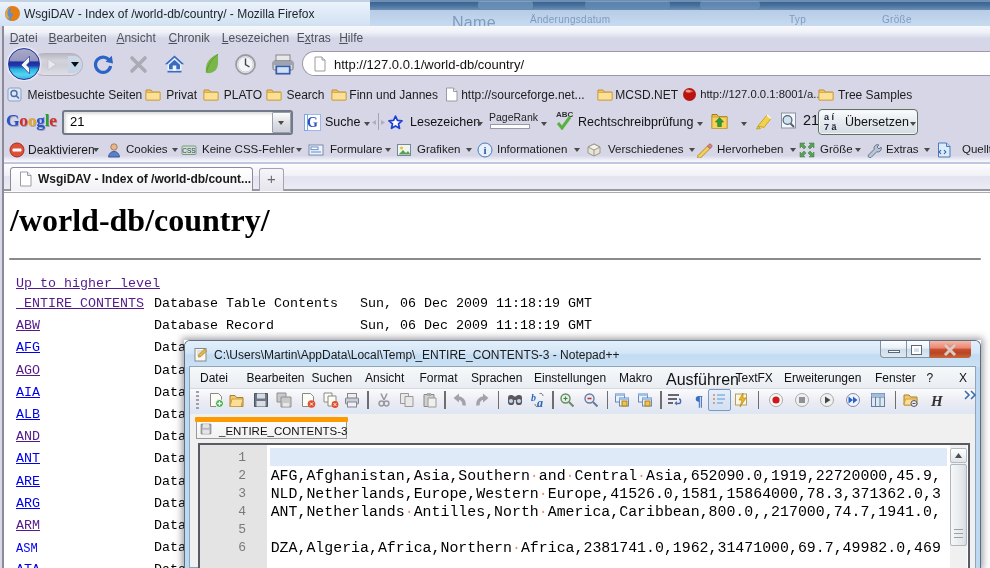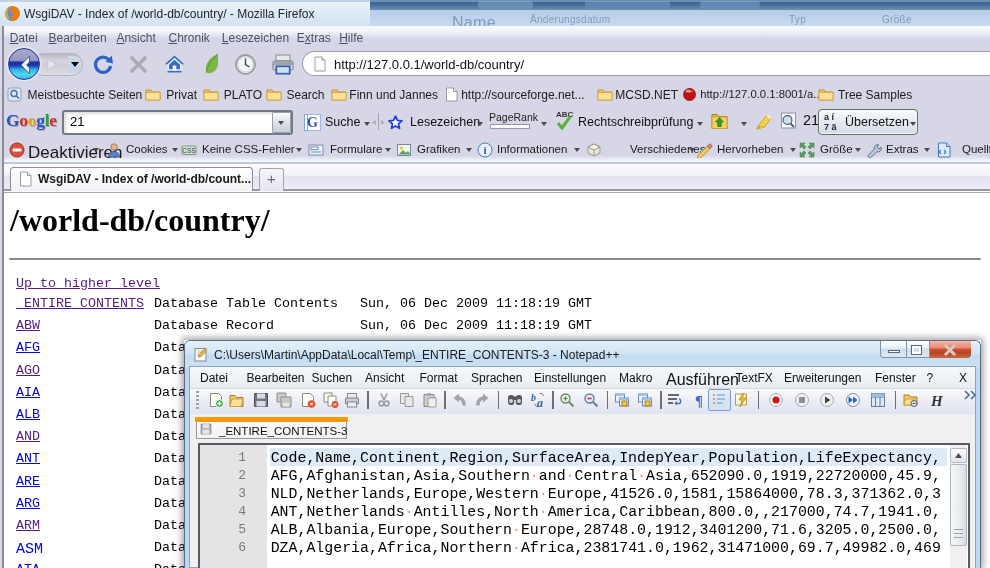--- a/index.html
+++ b/index.html
@@ -221,21 +221,21 @@
 <div class="a" style="left:845px;top:115px;font-size:12.5px;color:#111">Übersetzen</div>
 <div class="a caret" style="left:910px;top:122px"></div>
 
 <div class="a" style="left:0;top:137px;width:990px;height:26px;background:#d6d6e7"></div>
 <div class="a" style="left:0;top:156px;width:990px;height:6px;background:linear-gradient(#d9daea,#fafbfd)"></div>
 <div class="a" style="left:0;top:162px;width:990px;height:1px;background:#bcc9e2"></div>
 <svg class="a" style="left:9px;top:142px" width="16" height="16">
       <circle cx="8" cy="8" r="7" fill="#e05038" stroke="#a03020"></circle>
       <rect x="3.5" y="6.5" width="9" height="3" rx="1" fill="#fff"></rect>
     </svg>
-    <div class="a" style="left:28px;top:142.5px;font-size:17px;color:#1a1a1a">Deaktivieren</div>
+    <div class="a" style="left:28px;top:142.5px;font-size:12px;color:#1a1a1a">Deaktivieren</div>
 <div class="a caret" style="left:93px;top:148px"></div>
 <svg class="a" style="left:106px;top:142px" width="16" height="16">
       <circle cx="8" cy="5" r="3.2" fill="#e8b68c" stroke="#a8805c"></circle>
       <path d="M2.5 15c.5-4 3-5.5 5.5-5.5s5 1.5 5.5 5.5z" fill="#5a80c8" stroke="#3c5a96"></path>
     </svg>
     <div class="a" style="left:126px;top:142.5px;font-size:11.5px;color:#1a1a1a">Cookies</div>
 <div class="a caret" style="left:172px;top:148px"></div>
 <svg class="a" style="left:181px;top:142px" width="16" height="16">
       <rect x="1" y="4" width="14" height="8.5" rx="1" fill="#cfe3cf" stroke="#7c9a7c"></rect>
       <text x="8" y="11" font-size="6.5" text-anchor="middle" fill="#336" font-family="Liberation Sans">CSS</text>
@@ -260,21 +260,21 @@
       <circle cx="8" cy="8" r="7" fill="#e8f1fb" stroke="#4a7ab8"></circle>
       <text x="8" y="12" font-size="11" font-weight="bold" text-anchor="middle" fill="#2a5aa8" font-family="Liberation Serif">i</text>
     </svg>
     <div class="a" style="left:497px;top:142.5px;font-size:11.5px;color:#1a1a1a">Informationen</div>
 <div class="a caret" style="left:574px;top:148px"></div>
 <svg class="a" style="left:586px;top:142px" width="16" height="16">
       <path d="M8 2 14 5v6l-6 3-6-3V5z" fill="#e8e4da" stroke="#998"></path>
       <path d="M8 2 14 5 8 8 2 5z" fill="#f4f2ea" stroke="#998"></path>
       <path d="M8 8v6" stroke="#998"></path>
     </svg>
-    <div class="a" style="left:630px;top:142.5px;font-size:11.5px;color:#1a1a1a">Verschiedenes</div>
+    <div class="a" style="left:608px;top:142.5px;font-size:11.5px;color:#1a1a1a">Verschiedenes</div>
 <div class="a caret" style="left:689px;top:148px"></div>
 <svg class="a" style="left:696px;top:142px" width="17" height="16">
       <path d="M2 13.5 11.5 4l2.5 2.5L4.5 16l-3 .5z" fill="#f2cf5e" stroke="#b09030"></path>
       <path d="M11.5 4l2.5 2.5 1.5-1.5c.5-.5.5-1.5 0-2l-.5-.5c-.5-.5-1.5-.5-2 0z" fill="#d88" stroke="#a55"></path>
     </svg>
     <div class="a" style="left:717px;top:142.5px;font-size:11.5px;color:#1a1a1a">Hervorheben</div>
 <div class="a caret" style="left:790px;top:148px"></div>
 <svg class="a" style="left:799px;top:142px" width="16" height="16">
       <path d="M1 1 6 1 4.5 2.5 7 5 5 7 2.5 4.5 1 6zM15 1l0 5-1.5-1.5L11 7 9 5l2.5-2.5L10 1zM1 15v-5l1.5 1.5L5 9l2 2-2.5 2.5L6 15zM15 15h-5l1.5-1.5L9 11l2-2 2.5 2.5L15 10z" fill="#58a058" stroke="#3c7a3c" stroke-width=".5"></path>
     </svg>
@@ -344,21 +344,21 @@
 <div class="a mono" style="left:360px;top:451.3px;font-size:13.33px;line-height:15px;color:#000;white-space:pre">Sun, 06 Dec 2009 11:18:19 GMT</div>
 <div class="a mono" style="left:16px;top:473.5px;font-size:13.33px;line-height:15px;color:#0000ee;text-decoration:underline;white-space:pre">ARE</div>
 <div class="a mono" style="left:154px;top:473.5px;font-size:13.33px;line-height:15px;color:#000;white-space:pre">Database Record</div>
 <div class="a mono" style="left:360px;top:473.5px;font-size:13.33px;line-height:15px;color:#000;white-space:pre">Sun, 06 Dec 2009 11:18:19 GMT</div>
 <div class="a mono" style="left:16px;top:495.7px;font-size:13.33px;line-height:15px;color:#0000ee;text-decoration:underline;white-space:pre">ARG</div>
 <div class="a mono" style="left:154px;top:495.7px;font-size:13.33px;line-height:15px;color:#000;white-space:pre">Database Record</div>
 <div class="a mono" style="left:360px;top:495.7px;font-size:13.33px;line-height:15px;color:#000;white-space:pre">Sun, 06 Dec 2009 11:18:19 GMT</div>
 <div class="a mono" style="left:16px;top:517.9px;font-size:13.33px;line-height:15px;color:#551a8b;text-decoration:underline;white-space:pre">ARM</div>
 <div class="a mono" style="left:154px;top:517.9px;font-size:13.33px;line-height:15px;color:#000;white-space:pre">Database Record</div>
 <div class="a mono" style="left:360px;top:517.9px;font-size:13.33px;line-height:15px;color:#000;white-space:pre">Sun, 06 Dec 2009 11:18:19 GMT</div>
-<div class="a mono" style="left:16px;top:542px;font-size:15px;line-height:15px;color:#0000ee;white-space:pre">ASM</div>
+<div class="a mono" style="left:16px;top:542px;font-size:12px;line-height:15px;color:#0000ee;white-space:pre">ASM</div>
 <div class="a mono" style="left:154px;top:540.1px;font-size:13.33px;line-height:15px;color:#000;white-space:pre">Database Record</div>
 <div class="a mono" style="left:360px;top:540.1px;font-size:13.33px;line-height:15px;color:#000;white-space:pre">Sun, 06 Dec 2009 11:18:19 GMT</div>
 <div class="a mono" style="left:16px;top:562.3px;font-size:13.33px;line-height:15px;color:#0000ee;text-decoration:underline;white-space:pre">ATA</div>
 <div class="a mono" style="left:154px;top:562.3px;font-size:13.33px;line-height:15px;color:#000;white-space:pre">Database Record</div>
 <div class="a mono" style="left:360px;top:562.3px;font-size:13.33px;line-height:15px;color:#000;white-space:pre">Sun, 06 Dec 2009 11:18:19 GMT</div>
 
 <div class="a" style="left:176px;top:333px;width:814px;height:235px;"></div>
 <div class="a" style="left:184px;top:340px;width:797px;height:228px;
  box-shadow:0 0 7px 2px rgba(64,64,76,.5)"></div>
 
@@ -568,29 +568,27 @@
       <rect x="4" y="1.5" width="8" height="5" fill="#e4e4e8"></rect>
       <rect x="3.5" y="9" width="9" height="5.5" fill="#e4e4e8"></rect>
 </svg>
 <div class="a" style="left:219px;top:424.5px;font-size:11.5px;color:#111">_ENTIRE_CONTENTS-3</div>
 
 <div class="a" style="left:198px;top:443px;width:772px;height:125px;background:#fff;border:2px solid #5a5a64;border-bottom:none"></div>
 <div class="a" style="left:200px;top:445px;width:67px;height:123px;background:#e4e4e4"></div>
 <div class="a" style="left:267px;top:445px;width:4px;height:123px;background:#fff"></div>
 <div class="a" style="left:270px;top:448.3px;width:677px;height:18px;background:#dfeaf8"></div>
 <div class="a mono" style="left:220px;top:448.60px;width:26px;text-align:right;font-size:13px;line-height:18px;color:#7a7a7a">1</div>
-<div class="a mono" style="left:270.7px;top:448.60px;font-size:14.9px;line-height:18px;color:#000;white-space:pre;letter-spacing:0">Code,Name,Continent,Region,SurfaceArea,IndepYear,Population,LifeExpectancy,</div>
 <div class="a mono" style="left:220px;top:466.65px;width:26px;text-align:right;font-size:13px;line-height:18px;color:#7a7a7a">2</div>
 <div class="a mono" style="left:270.7px;top:466.65px;font-size:14.9px;line-height:18px;color:#000;white-space:pre;letter-spacing:0">AFG,Afghanistan,Asia,Southern<i>·</i>and<i>·</i>Central<i>·</i>Asia,652090.0,1919,22720000,45.9,</div>
 <div class="a mono" style="left:220px;top:484.70px;width:26px;text-align:right;font-size:13px;line-height:18px;color:#7a7a7a">3</div>
 <div class="a mono" style="left:270.7px;top:484.70px;font-size:14.9px;line-height:18px;color:#000;white-space:pre;letter-spacing:0">NLD,Netherlands,Europe,Western<i>·</i>Europe,41526.0,1581,15864000,78.3,371362.0,3</div>
 <div class="a mono" style="left:220px;top:502.75px;width:26px;text-align:right;font-size:13px;line-height:18px;color:#7a7a7a">4</div>
 <div class="a mono" style="left:270.7px;top:502.75px;font-size:14.9px;line-height:18px;color:#000;white-space:pre;letter-spacing:0">ANT,Netherlands<i>·</i>Antilles,North<i>·</i>America,Caribbean,800.0,,217000,74.7,1941.0,</div>
 <div class="a mono" style="left:220px;top:520.80px;width:26px;text-align:right;font-size:13px;line-height:18px;color:#7a7a7a">5</div>
-<div class="a mono" style="left:270.7px;top:520.80px;font-size:14.9px;line-height:18px;color:#000;white-space:pre;letter-spacing:0">ALB,Albania,Europe,Southern<i>·</i>Europe,28748.0,1912,3401200,71.6,3205.0,2500.0,</div>
 <div class="a mono" style="left:220px;top:538.85px;width:26px;text-align:right;font-size:13px;line-height:18px;color:#7a7a7a">6</div>
 <div class="a mono" style="left:270.7px;top:538.85px;font-size:14.9px;line-height:18px;color:#000;white-space:pre;letter-spacing:0">DZA,Algeria,Africa,Northern<i>·</i>Africa,2381741.0,1962,31471000,69.7,49982.0,469</div>
 <style>i{font-style:normal;color:#e8956a}</style>
 
 <div class="a" style="left:950px;top:445px;width:17px;height:123px;background:#f0f0f0"></div>
 <div class="a" style="left:950px;top:448px;width:17px;height:15px;background:linear-gradient(#fefefe,#dfe4ea);border:1px solid #b5bac2;border-radius:2px"></div>
 <svg class="a" style="left:954px;top:452px" width="9" height="7">
       <path d="M4.5 1 8 6H1z" fill="#4a5056"></path>
     </svg>
 <div class="a" style="left:950px;top:464px;width:17px;height:82px;background:linear-gradient(90deg,#f6f7f8,#e2e6ea 80%,#d5dade);border:1px solid #b0b6be;border-radius:2px"></div>

